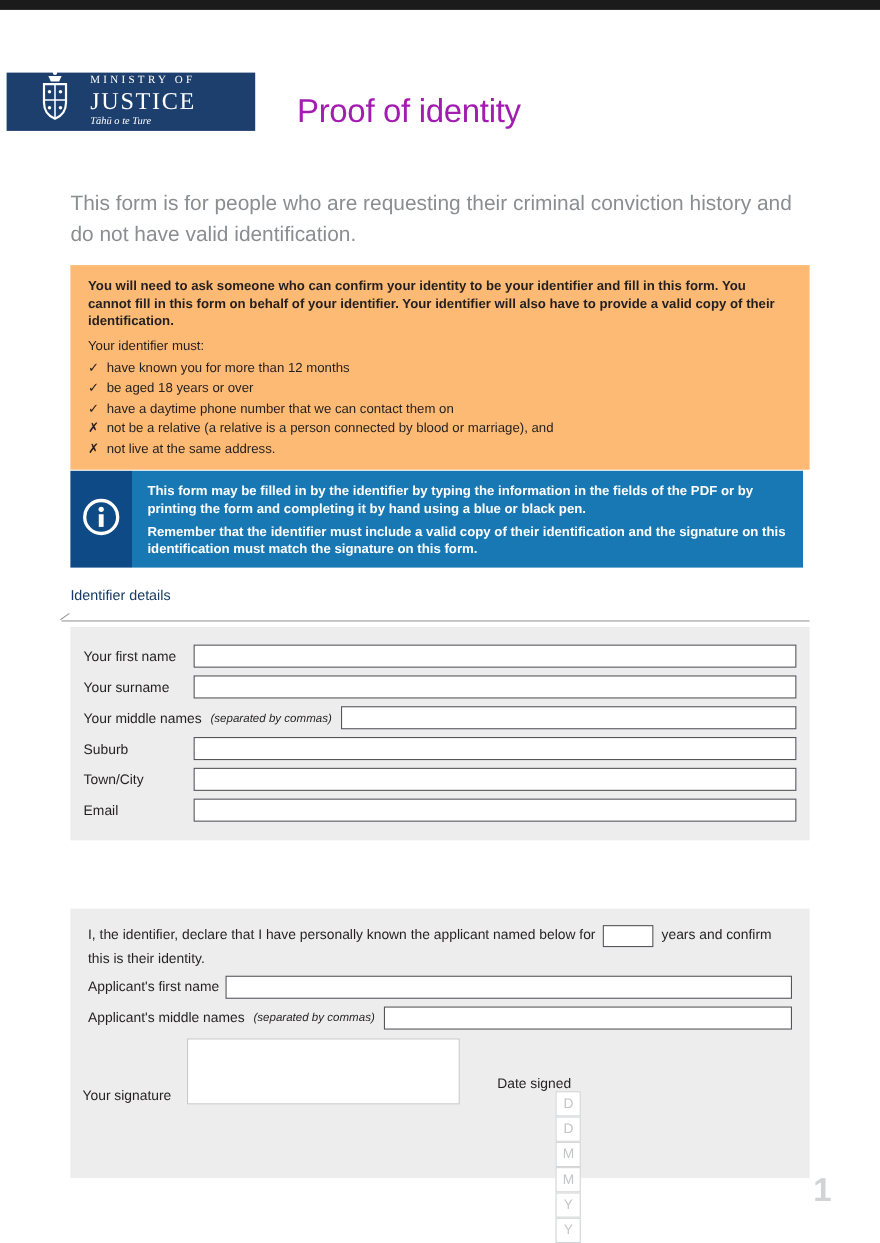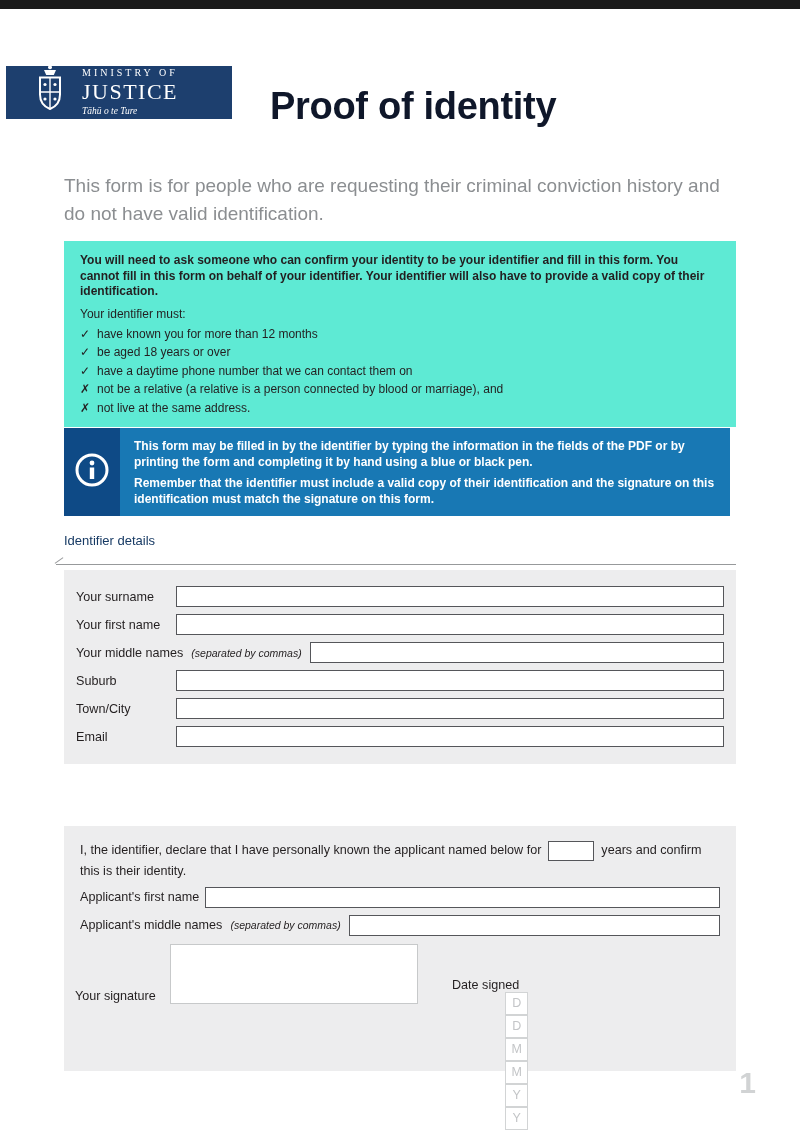--- a/index.html
+++ b/index.html
@@ -10,26 +10,26 @@
 
   
   .logo { position:absolute; left:6px; top:66px; width:226px; height:53px; background:#1d3f6e;
           display:flex; align-items:center; padding-left:26px; color:#fff; }
   .crest { margin-right:14px; flex:none; }
   .logo-text { line-height:1; }
   .logo-line1 { font-family:"Liberation Serif", serif; font-size:10px; letter-spacing:3px; }
   .logo-line2 { font-family:"Liberation Serif", serif; font-size:22px; letter-spacing:1.5px; margin-top:3px; }
   .logo-line3 { font-family:"Liberation Serif", serif; font-style:italic; font-size:9.5px; margin-top:4px; }
 
-  .title { position:absolute; left:270px; top:85px; font-size:38px; font-weight:bold; color:#0f172a; letter-spacing:-0.3px; }
+  .title { position:absolute; left:270px; top:85px; font-size:30px; font-weight:normal; color:#a21caf; letter-spacing:-0.3px; }
 
   .intro { position:absolute; left:64px; top:172px; width:676px; font-size:19px; line-height:28px; color:#8b8e91; }
 
   
-  .reqbox { position:absolute; left:64px; top:241px; width:672px; background:#5eead4; padding:12px 16px 12px 16px; }
+  .reqbox { position:absolute; left:64px; top:241px; width:672px; background:#fdba74; padding:12px 16px 12px 16px; }
   .req-bold { font-size:12px; font-weight:bold; line-height:15.5px; }
   .req-heading { font-size:12px; margin-top:7px; }
   .req-list { margin-top:6px; }
   .req-item { display:flex; font-size:12px; line-height:14px; margin-bottom:4.5px; }
   .req-item:last-child { margin-bottom:0; }
   .req-mark { width:17px; flex:none; font-size:12px; }
 
   
   .infobox { position:absolute; left:64px; top:428px; width:666px; height:88px; display:flex; }
   .info-icon-cell { width:56px; flex:none; background:#0e4a86; display:flex; align-items:center; justify-content:center; }
@@ -140,25 +140,25 @@
       <p>This form may be filled in by the identifier by typing the information in the fields of the PDF or by printing the form and completing it by hand using a blue or black pen.</p>
       <p>Remember that the identifier must include a valid copy of their identification and the signature on this identification must match the signature on this form.</p>
     </div>
   </div>
 
   <div class="section-heading">Identifier details</div>
   <div class="section-rule"></div>
 
   <div class="formbox formbox1">
     <div class="frow">
+      <label class="lab-fixed">Your first name</label>
+      <input class="field" type="text" style="">
+    </div>
+    <div class="frow">
       <label class="lab-fixed">Your surname</label>
-      <input class="field" type="text" style="">
-    </div>
-    <div class="frow">
-      <label class="lab-fixed">Your first name</label>
       <input class="field" type="text" style="">
     </div>
     <div class="frow">
       <label>Your middle names</label>
       <span class="note">(separated by commas)</span>
       <input class="field" type="text" style="">
     </div>
     <div class="frow">
       <label class="lab-fixed">Suburb</label>
       <input class="field" type="text" style="">

